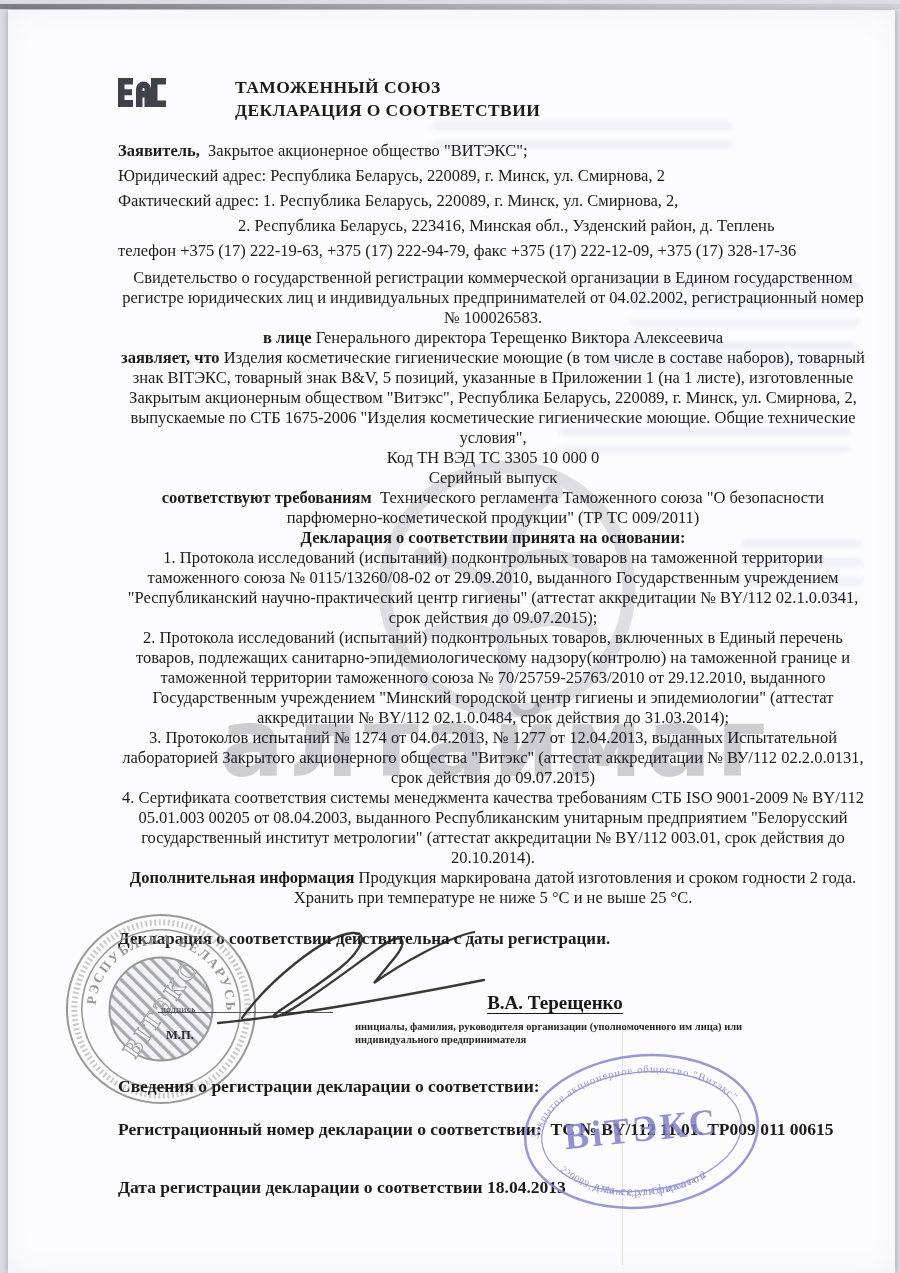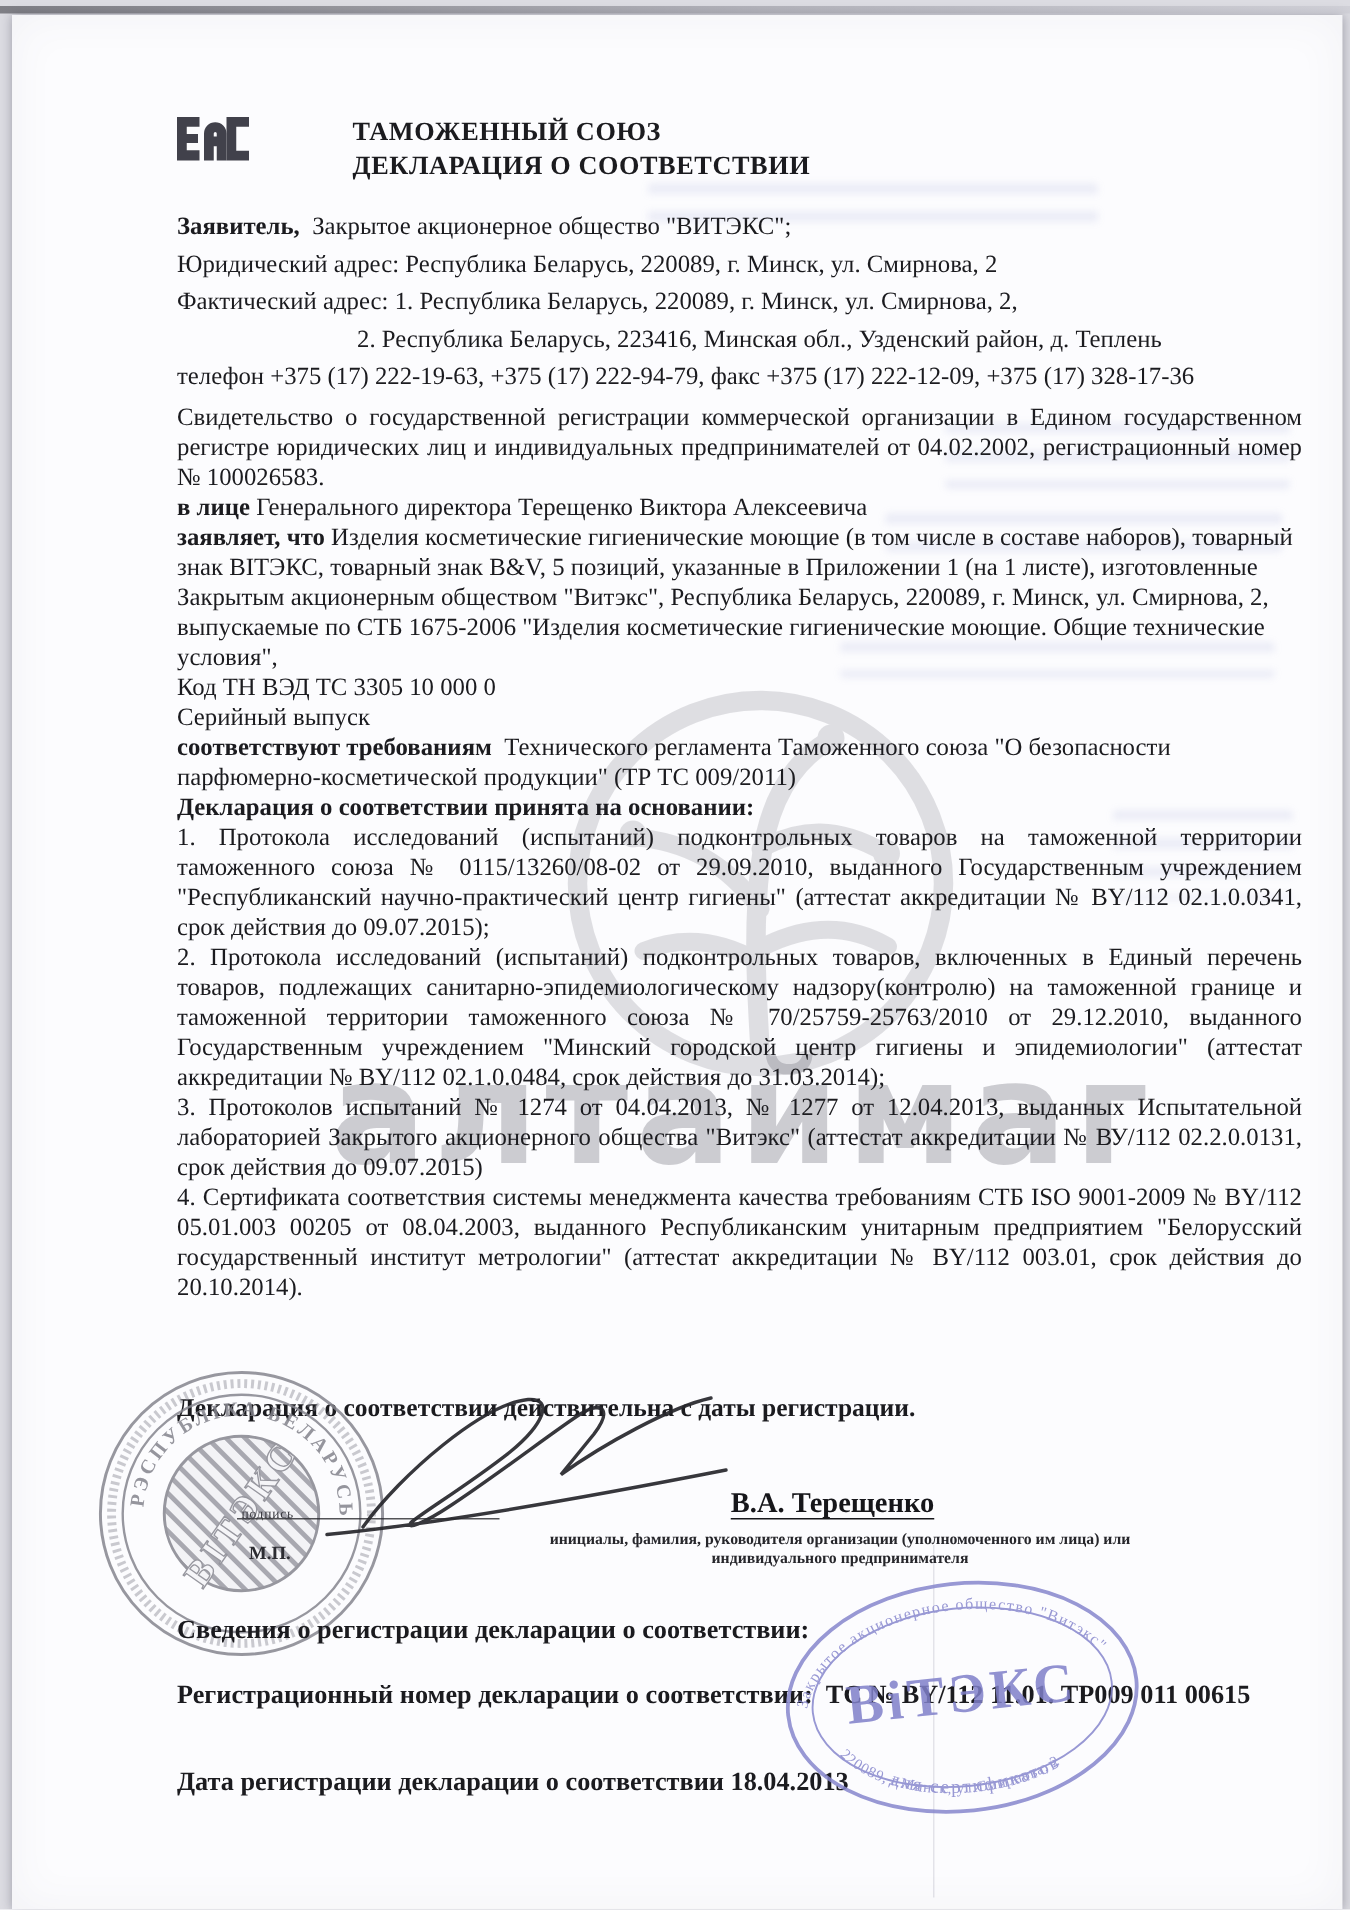--- a/index.html
+++ b/index.html
@@ -32,21 +32,21 @@
   
   .eac { position:absolute; left:116px; top:74px; }
   .doc-title { position:absolute; left:235px; top:76px; width:440px; text-align:left;
                font-weight:bold; font-size:17.5px; line-height:23px; letter-spacing:.4px;
                color:#1b1b1f; }
 
   
   .txt { color:#1b1b1f; font-size:16.5px; }
   .block-a { position:absolute; left:118px; top:138px; width:750px; line-height:25px; }
   .block-b { position:absolute; left:118px; top:268px; width:750px; line-height:20px; }
-  .block-b p { margin:0; }
+  .block-b p { margin:0;text-align:center; }
   .jst { text-align:justify; }
   b, .bold { font-weight:bold; }
   .indent2 { padding-left:120px; }
   .email-u { text-decoration:underline; }
   .mt6 { margin-top:6px; }
 
   .validity-line { position:absolute; left:118px; top:929px; font-weight:bold;
                    font-size:17px; color:#1b1b1f; }
 
   
@@ -54,21 +54,21 @@
   .sig-svg { position:absolute; left:212px; top:928px; }
   .sig-line { position:absolute; left:158px; top:1012px; width:175px;
               border-top:1.6px solid rgba(40,40,45,.8); }
   .sig-caption { position:absolute; left:161px; top:1004px; font-size:9px;
               letter-spacing:.5px; color:#3a3a40; }
   .mp-label { position:absolute; left:166px; top:1028px; font-size:12.5px;
               font-weight:bold; color:#2c2c32; }
   .signer-name { position:absolute; left:420px; top:992px; width:270px; text-align:center;
               font-weight:bold; font-size:19px; color:#16161a;
               text-decoration:underline; text-underline-offset:4px; }
-  .signer-caption { position:absolute; left:355px; top:1020px; width:410px; text-align:center;
+  .signer-caption { position:absolute; left:355px; top:1020px; width:410px; 
               font-weight:bold; font-size:10.5px; line-height:13px; color:#26262b; }
 
   
   .reg-heading { position:absolute; left:118px; top:1076px; font-weight:bold;
                  font-size:17.5px; color:#1b1b1f; }
   .reg-number  { position:absolute; left:118px; top:1119px; font-weight:bold;
                  font-size:17.5px; color:#1b1b1f; width:770px; }
   .reg-date    { position:absolute; left:118px; top:1162px; font-weight:bold;
                  font-size:17.5px; color:#1b1b1f;margin-top:15px; }
 
@@ -128,20 +128,21 @@
     <p class="mt6"><b>в лице</b> <span>Генерального директора Терещенко Виктора Алексеевича</span></p>
     <p><b>заявляет, что</b> <span>Изделия косметические гигиенические моющие (в том числе в составе наборов), товарный знак ВIТЭКС, товарный знак B&amp;V, 5 позиций, указанные  в Приложении 1 (на 1 листе), изготовленные Закрытым акционерным обществом "Витэкс", Республика Беларусь, 220089, г. Минск,  ул. Смирнова, 2, выпускаемые по СТБ 1675-2006 "Изделия косметические гигиенические моющие. Общие технические условия",</span></p>
     <p>Код ТН ВЭД ТС  3305 10 000 0</p>
     <p>Серийный выпуск</p>
     <p><b>соответствуют  требованиям</b>&nbsp; <span>Технического регламента Таможенного союза "О безопасности парфюмерно-косметической продукции" (ТР ТС 009/2011)</span></p>
     <p class="bold">Декларация о соответствии принята на основании:</p>
     <p class="jst">1. Протокола исследований (испытаний) подконтрольных товаров на таможенной территории таможенного союза № 0115/13260/08-02 от 29.09.2010, выданного Государственным учреждением "Республиканский научно-практический центр гигиены" (аттестат аккредитации № BY/112 02.1.0.0341, срок действия до 09.07.2015);</p>
     <p class="jst">2. Протокола исследований (испытаний) подконтрольных товаров, включенных в Единый перечень товаров, подлежащих санитарно-эпидемиологическому надзору(контролю) на таможенной границе и таможенной территории таможенного союза № 70/25759-25763/2010 от 29.12.2010, выданного Государственным учреждением "Минский городской центр гигиены и эпидемиологии" (аттестат аккредитации № BY/112 02.1.0.0484, срок действия до 31.03.2014);</p>
     <p class="jst">3. Протоколов испытаний № 1274 от 04.04.2013, № 1277 от 12.04.2013, выданных Испытательной лабораторией Закрытого акционерного общества "Витэкс" (аттестат аккредитации № ВУ/112 02.2.0.0131, срок действия до 09.07.2015)</p>
     <p class="jst">4. Сертификата соответствия системы менеджмента качества требованиям СТБ ISO 9001-2009 № BY/112 05.01.003 00205 от 08.04.2003, выданного Республиканским унитарным предприятием "Белорусский государственный институт метрологии" (аттестат аккредитации № BY/112 003.01, срок действия до 20.10.2014).</p>
+    <p><b>Дополнительная информация</b> <span>Продукция маркирована датой изготовления и сроком годности 2 года. Хранить при температуре не ниже 5 °С и не выше 25 °С.</span></p>
   </div>
 
   <div class="validity-line">Декларация о соответствии действительна с даты регистрации.</div>
 
   <svg class="stamp-round" width="198" height="198" viewBox="0 0 200 200">
     <defs>
       <pattern id="hatch" patternUnits="userSpaceOnUse" width="9" height="9" patternTransform="rotate(-45)">
         <rect width="9" height="9" fill="#f2f2f5"></rect>
         <line x1="1.5" y1="0" x2="1.5" y2="9" stroke="#9a9aa3" stroke-width="3.4"></line>
       </pattern>

